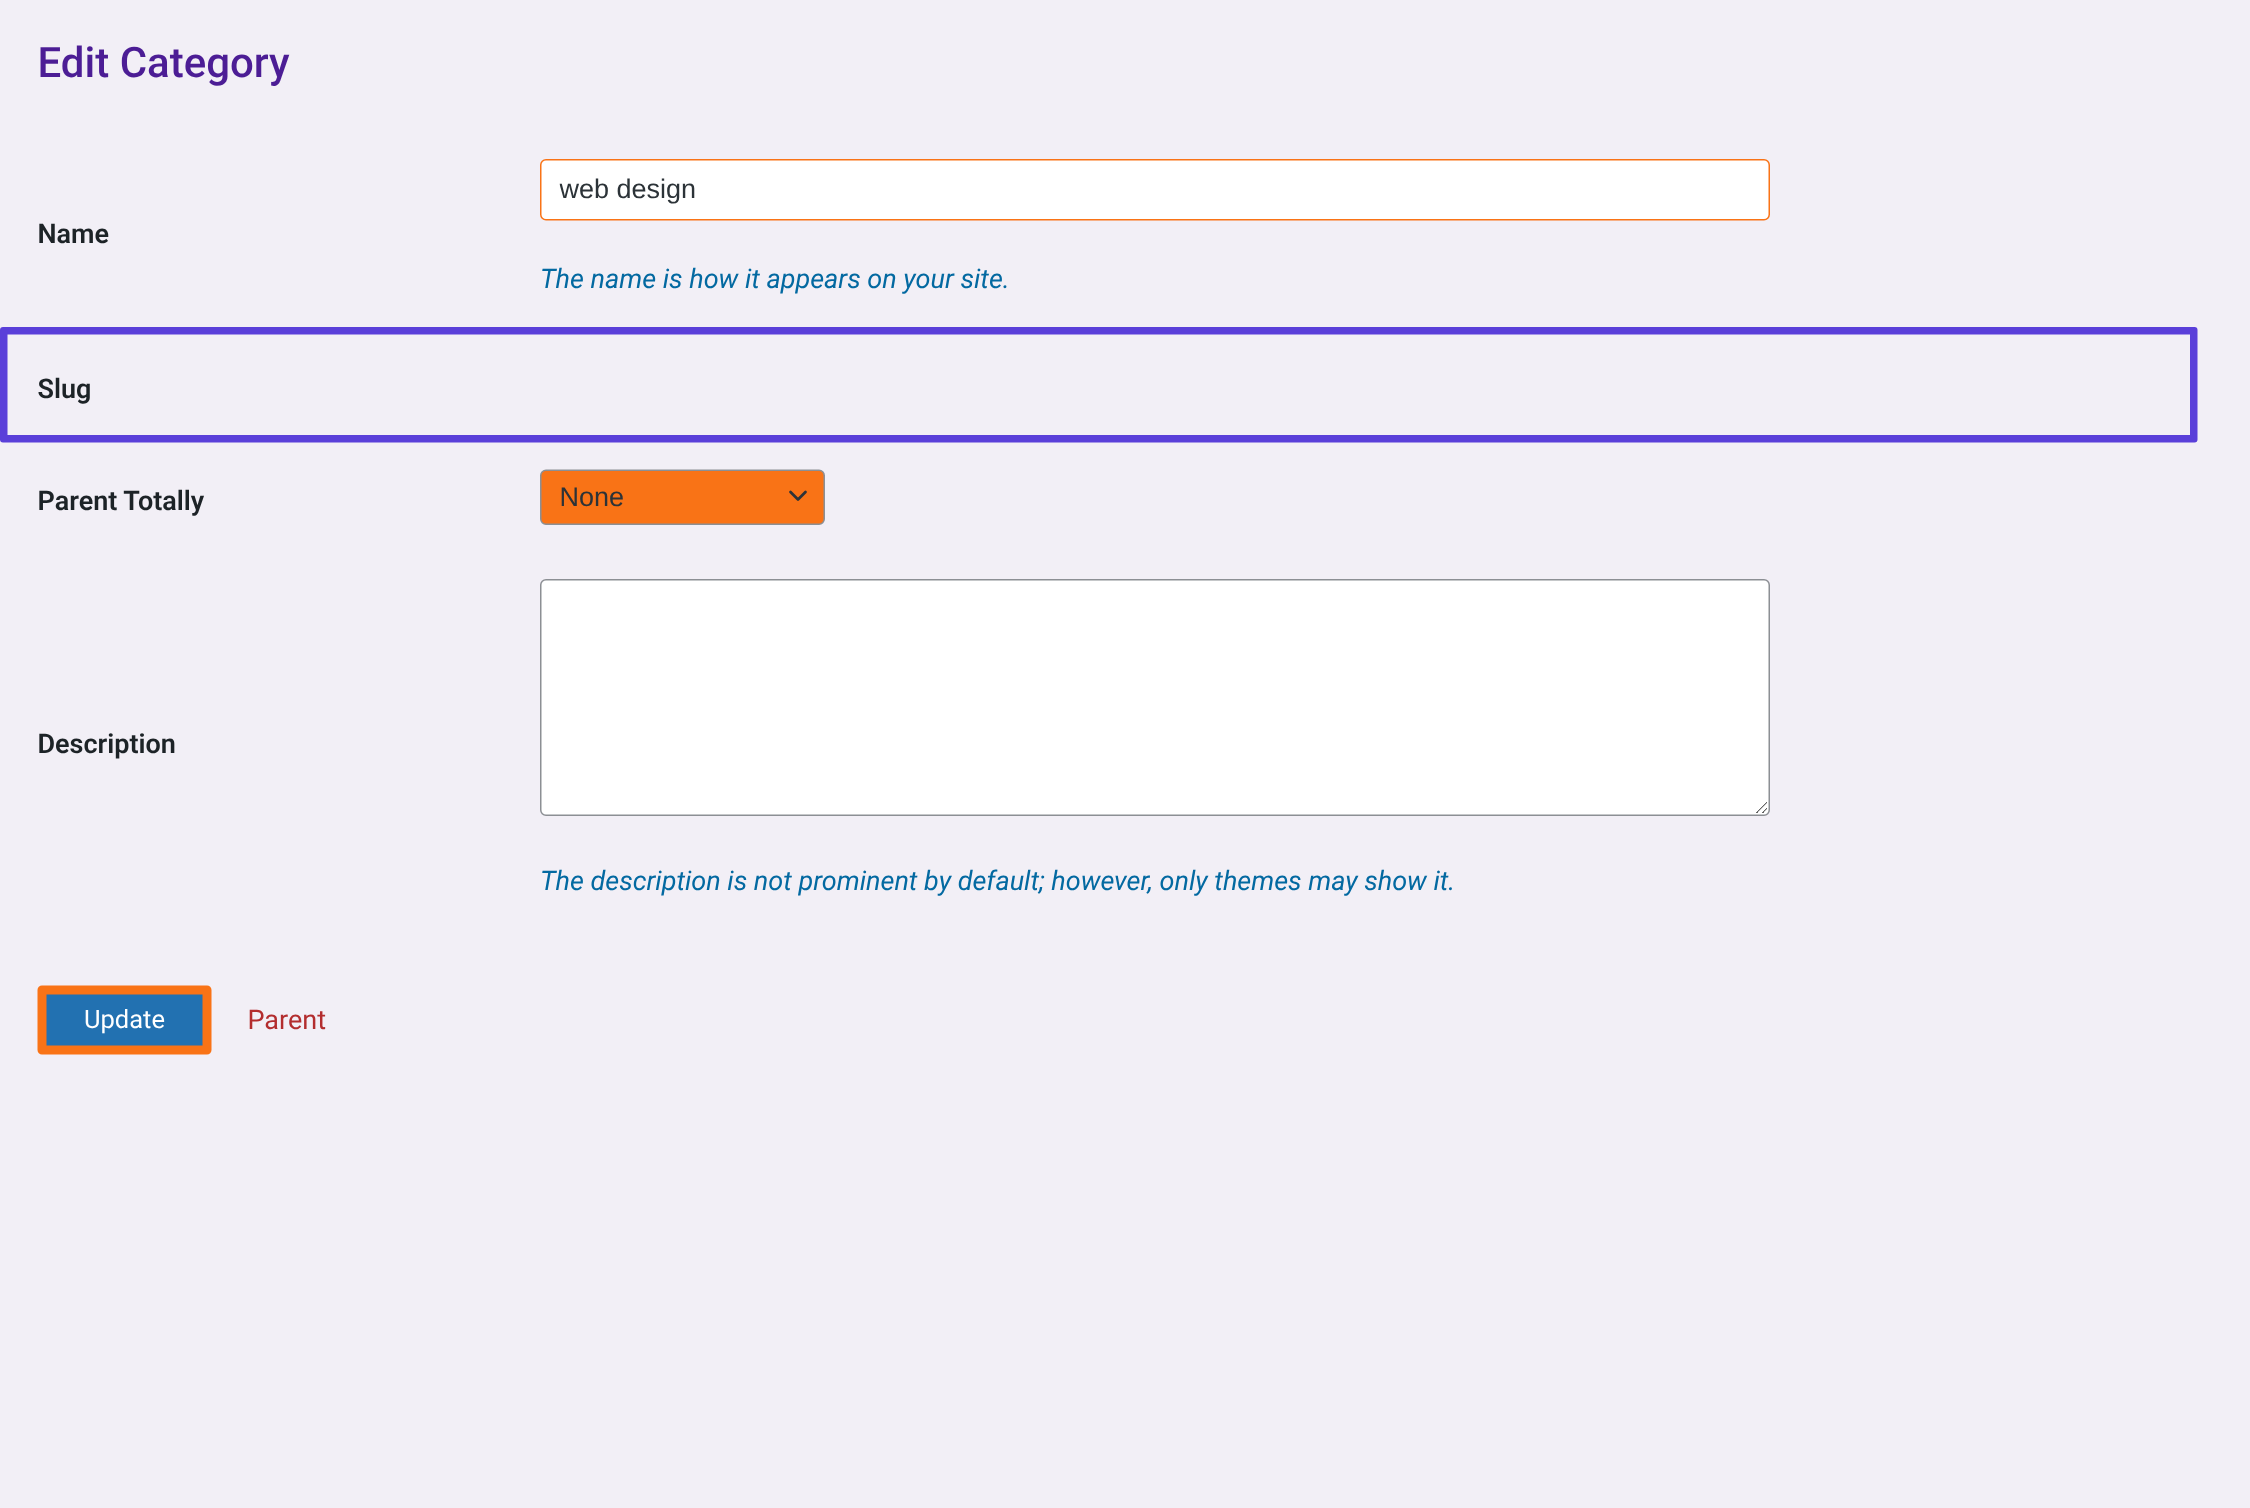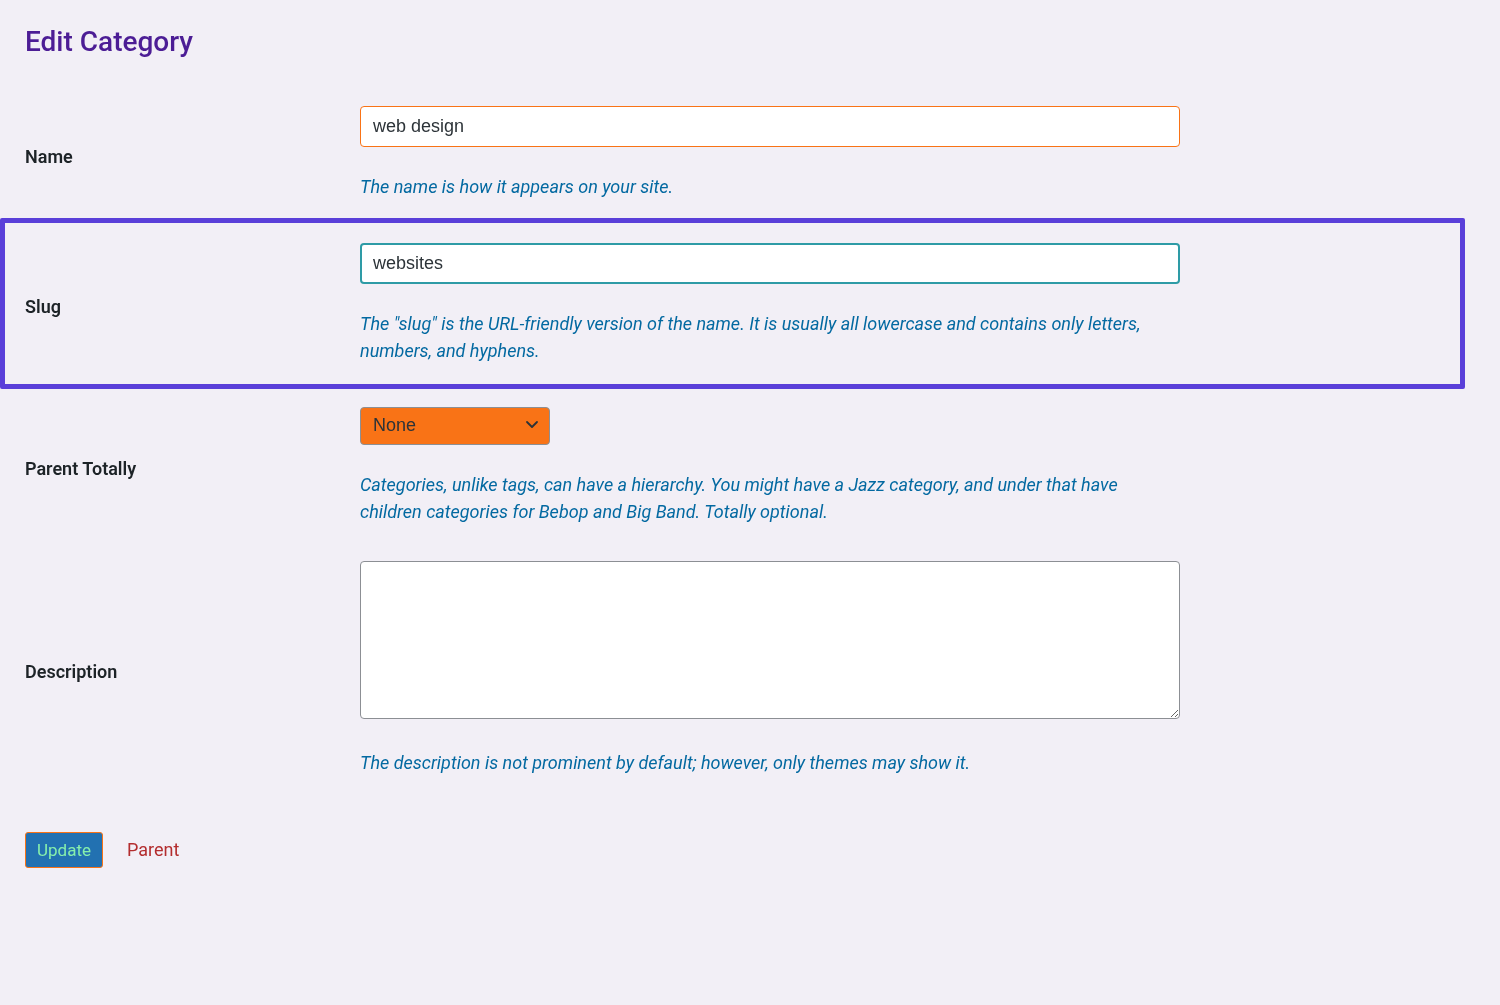--- a/index.html
+++ b/index.html
@@ -108,23 +108,23 @@
       line-height: 1.5;
     }
     .actions {
       margin-top: 38px;
       display: flex;
       align-items: center;
       gap: 24px;
     }
     .btn-primary {
       background: #2271b1;
-      border: 1px solid #f97316;
-      color: #86efac;
-      padding: 7px 11px;
+      border: 6px solid #f97316;
+      color: #ffffff;
+      padding: 7px 25px;
       font-size: 17px;
       border-radius: 3px;
       cursor: pointer;
       font-family: inherit;
     }
     .btn-delete {
       color: #b32d2e;
       font-size: 18px;
       text-decoration: none;
       cursor: pointer;
@@ -143,40 +143,35 @@
   <div class="form-row">
     <div class="form-label">Name</div>
     <div class="form-field">
       <input type="text" class="text-input" value="web design" style="">
       <p class="field-description">The name is how it appears on your site.</p>
     </div>
   </div>
 
   <div class="form-row highlighted">
     <div class="form-label">Slug</div>
-    <div class="form-field">
-      <input type="text" class="text-input focused" value="websites" style="">
-      <p class="field-description">The "slug" is the URL-friendly version of the name. It is usually all lowercase and contains only letters, numbers, and hyphens.</p>
-    </div>
   </div>
 
   <div class="form-row">
     <div class="form-label">Parent Totally</div>
     <div class="form-field">
       <div class="select-wrapper">
         <select class="select-input">
           <option>None</option>
         </select>
         <span class="select-chevron">
           <svg width="16" height="16" viewBox="0 0 16 16" fill="none">
             <path d="M3 6 L8 11 L13 6" stroke="#2c3338" stroke-width="1.8" fill="none" stroke-linecap="round" stroke-linejoin="round"></path>
           </svg>
         </span>
       </div>
-      <p class="field-description">Categories, unlike tags, can have a hierarchy. You might have a Jazz category, and under that have children categories for Bebop and Big Band. Totally optional.</p>
     </div>
   </div>
 
   <div class="form-row">
     <div class="form-label">Description</div>
     <div class="form-field">
       <textarea class="textarea-input" style=""></textarea>
       <p class="field-description">The description is not prominent by default; however, only themes may show it.</p>
     </div>
   </div>

